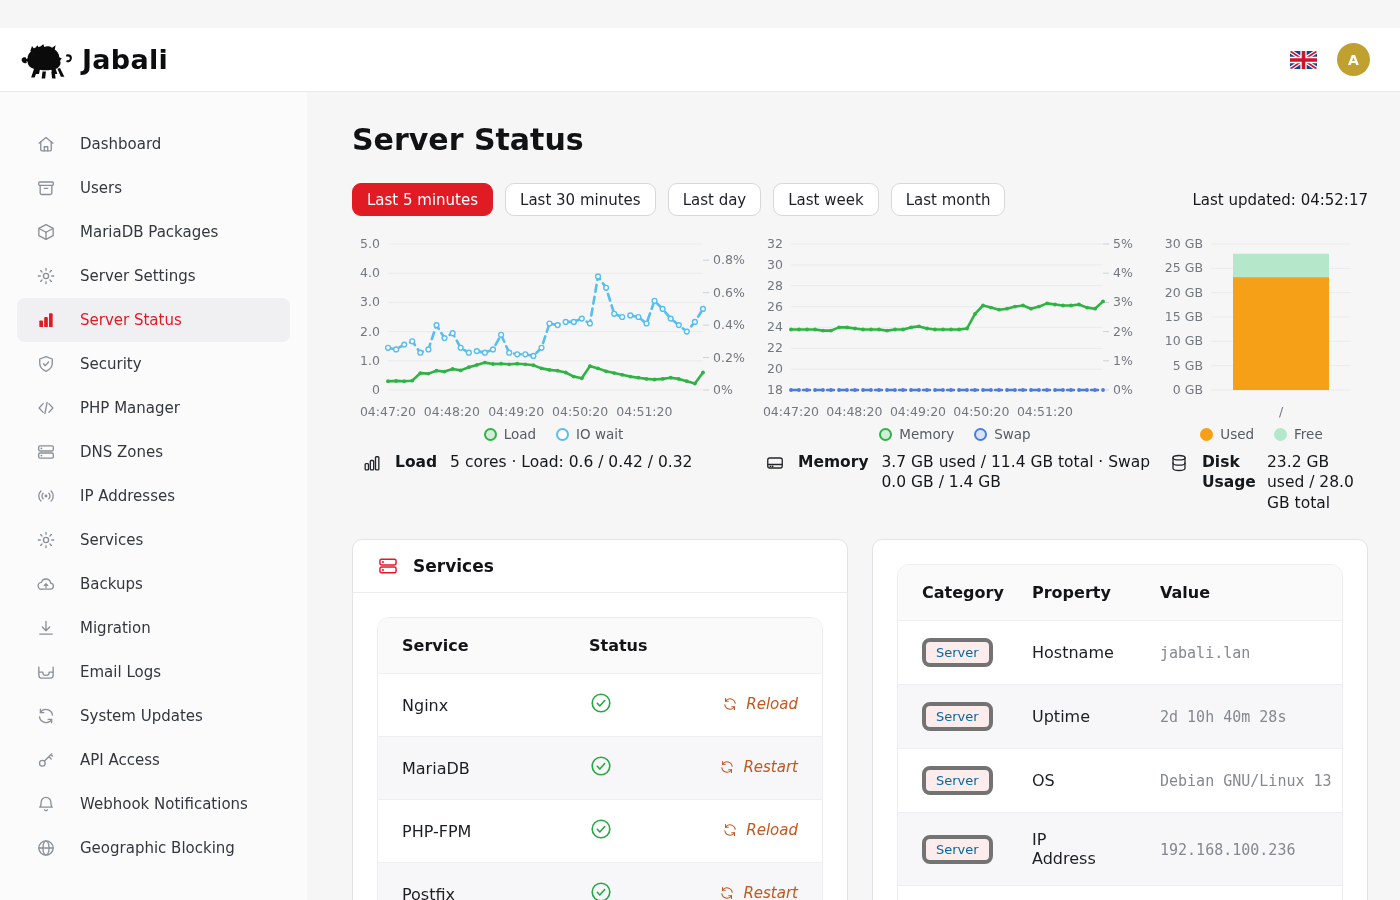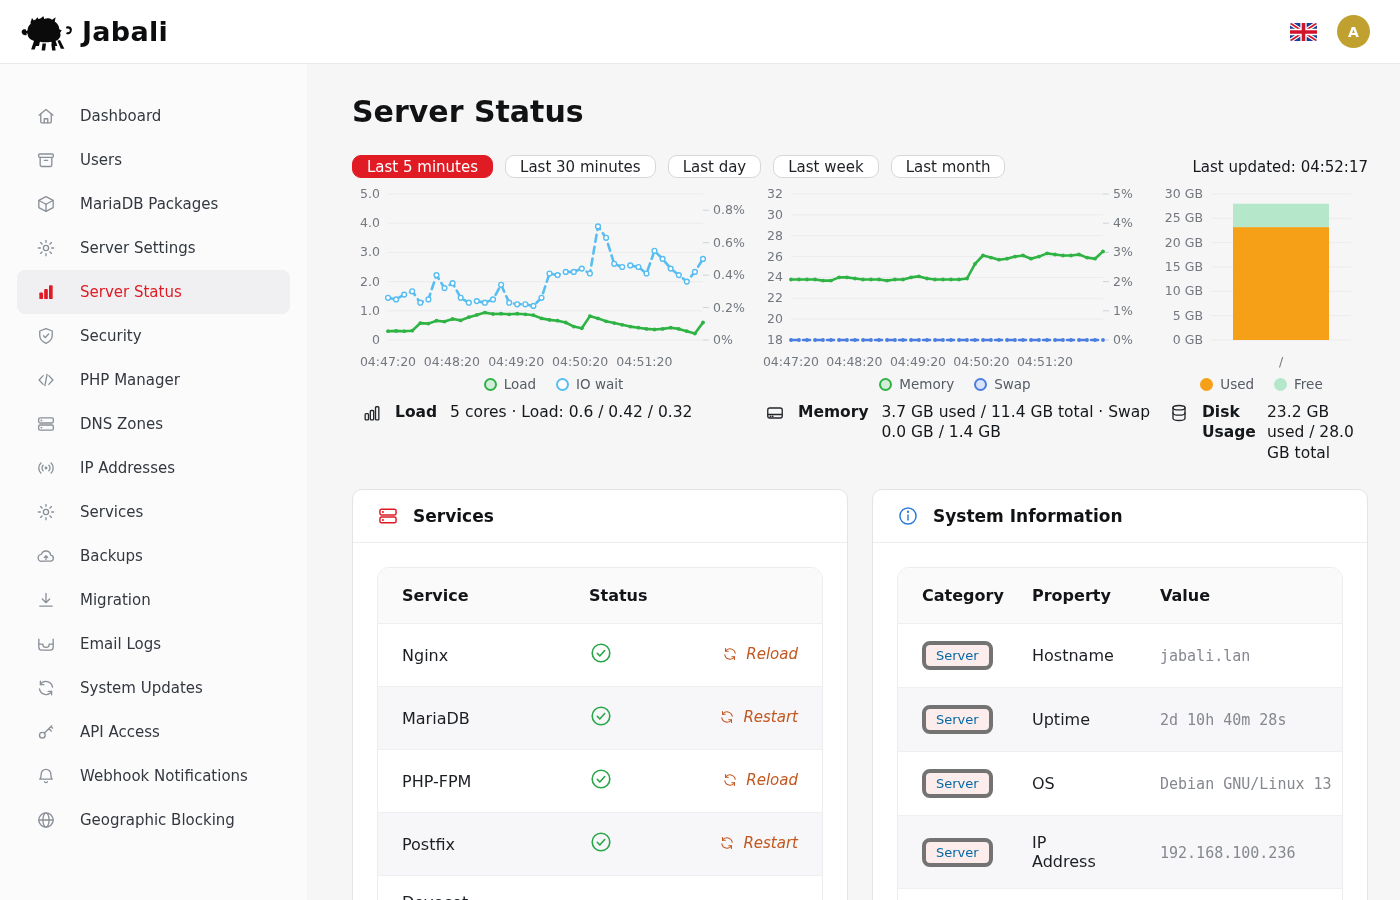--- a/index.html
+++ b/index.html
@@ -11,20 +11,21 @@
   }
   svg { display:block; }
   .icon { display:inline-block; line-height:0; }
   .icon svg { width:100%; height:100%; }
 
   
   .topbar {
     height:64px; background:#fff; border-bottom:1px solid #e9e9eb;
     display:flex; align-items:center; justify-content:space-between;
     padding:0 30px 0 18px;
+    margin-top:28px;
   }
   .brand { display:flex; align-items:center; gap:8px; cursor:pointer; }
   .brand .logo { width:56px; height:40px; }
   .brand-name { font-size:27px; font-weight:bold; color:#0c0d0f; letter-spacing:.3px; }
   .top-right { display:flex; align-items:center; gap:20px; }
   .flag { width:27px; height:18px; border-radius:2px; overflow:hidden; cursor:pointer; }
   .avatar {
     width:33px; height:33px; border-radius:50%; background:#c0a12f; color:#fff;
     font-weight:bold; font-size:14px; display:flex; align-items:center; justify-content:center;
     cursor:pointer;
@@ -42,29 +43,29 @@
   .side-item.active { background:#f0f0f2; color:#e01b24; }
   .side-item.active .icon { color:#e01b24; }
 
   main { flex:1; padding:30px 32px 0 45px; }
   h1 { margin:0; font-size:30px; font-weight:bold; color:#101214; }
 
   
   .controls { display:flex; align-items:center; justify-content:space-between; margin-top:26px; }
   .ranges { display:flex; gap:12px; }
   .btn {
-    height:23px; padding:0 14px; border-radius:9px; border:1px solid #d7d8da;
+    height:33px; padding:0 14px; border-radius:9px; border:1px solid #d7d8da;
     background:#fff; font-size:15px; color:#1d2024; display:flex; align-items:center;
     cursor:pointer; font-family:inherit;
   }
   .btn.active { background:#e01b24; border-color:#e01b24; color:#fff; }
   .last-updated { font-size:15px; color:#15181c; }
 
   
-  .charts { display:grid; grid-template-columns:403px 400px 213px; margin-top:4px; }
+  .charts { display:grid; grid-template-columns:403px 400px 213px; margin-top:16px; }
   .chart-block { display:flex; flex-direction:column; }
   .legend { display:flex; gap:20px; justify-content:center; margin-top:2px; }
   .legend-item { display:flex; align-items:center; gap:7px; font-size:13.5px; color:#565c63; cursor:pointer; }
   .legend-dot { width:13px; height:13px; border-radius:50%; border:2px solid transparent; }
   .chart-block svg text { font-family:"DejaVu Sans","Liberation Sans",sans-serif; }
   text.ax { font-size:12.5px; fill:#73787f; }
 
   
   .stats { display:grid; grid-template-columns:403px 400px 213px; margin-top:10px; }
   .stat { display:flex; gap:13px; font-size:15.5px; align-items:flex-start; padding-left:10px; line-height:1.32; }
@@ -741,30 +742,20 @@
                     <td></td>
                     <td class="action-cell"></td>
                   </tr>
                 </tbody>
           </table>
             </div>
         </div>
       </section>
 
       <section class="card">
-        <div class="card-head">
-          <span class="icon" id="system-card-icon" style="color: rgb(47, 123, 219);">
-              <svg viewBox="0 0 24 24" fill="none" stroke="currentColor" stroke-width="1.6" stroke-linecap="round" stroke-linejoin="round">
-                <circle cx="12" cy="12" r="8.8"></circle>
-                <path d="M12 11v5.4"></path>
-                <circle cx="12" cy="7.4" r="0.5" fill="currentColor"></circle>
-              </svg>
-            </span>
-          <span class="card-title">System Information</span>
-        </div>
         <div class="card-body">
           <div class="tbl-wrap">
               <table>
             <thead>
                   <tr>
               <th style="width:110px">Category</th>
               <th style="width:128px">Property</th>
               <th>Value</th>
             </tr>
                 </thead>

